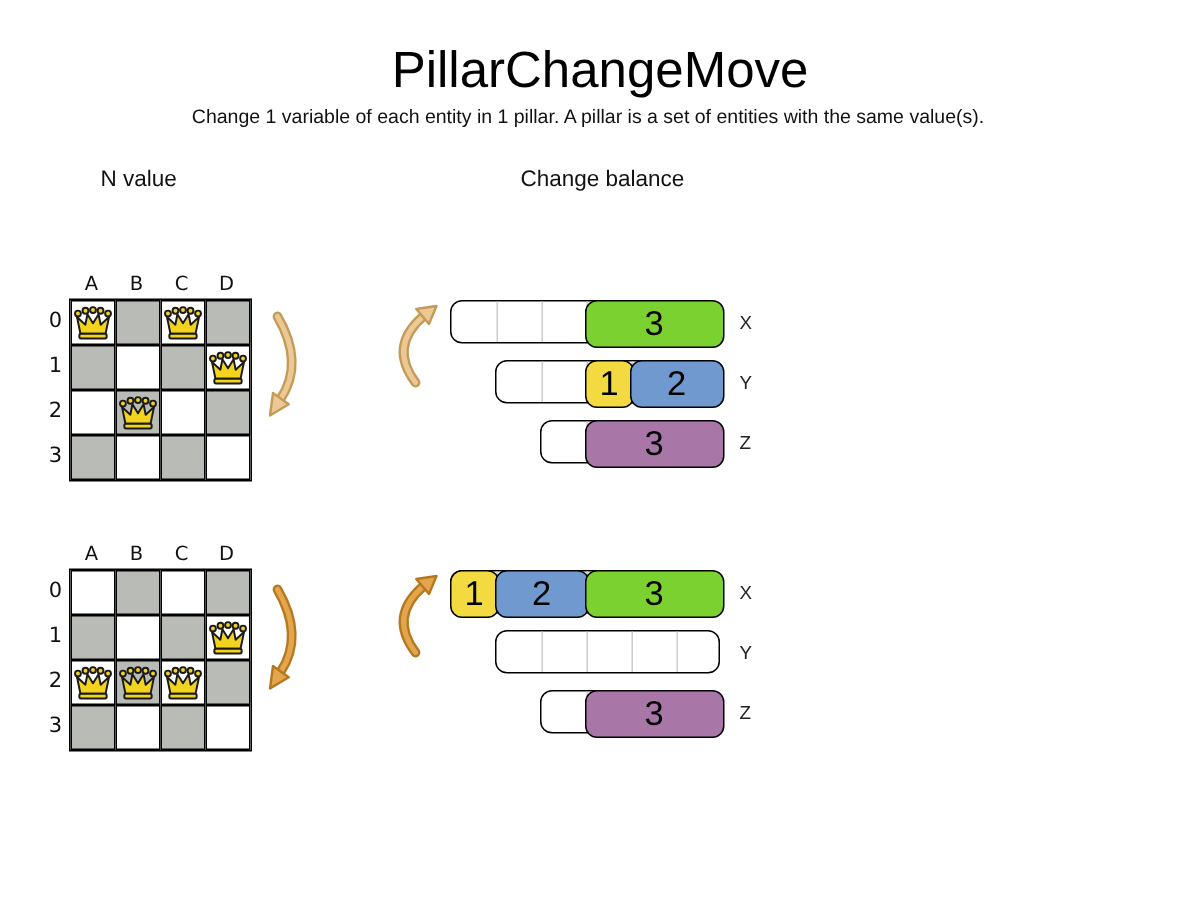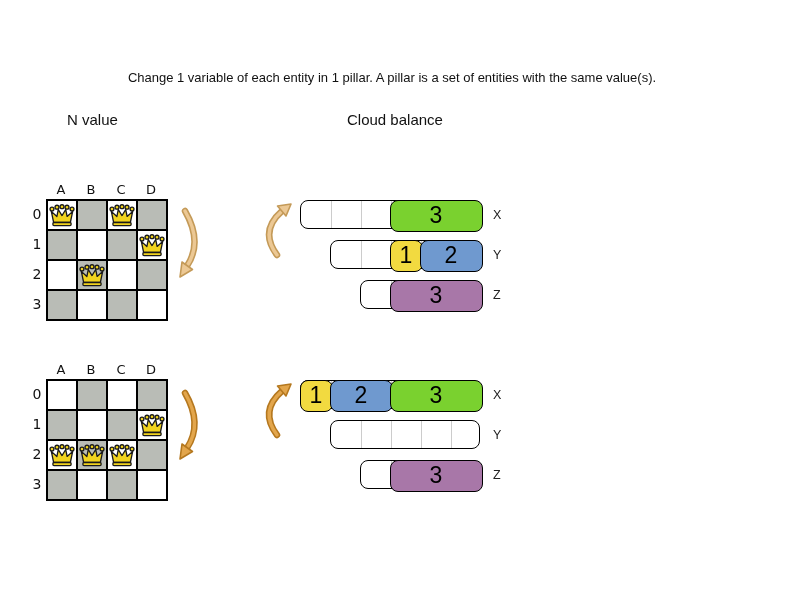--- a/index.html
+++ b/index.html
@@ -36,23 +36,24 @@
             font-size:23px;color:#000;z-index:2;}
   .bar .barlabel{position:absolute;left:calc(100% + 14px);top:50%;
                  transform:translateY(-50%);font-size:12.5px;color:#222;}
 
   .arrow-svg{position:absolute;overflow:visible;}
 </style>
 </head>
 <body>
 
 <div class="canvas">
+  <div class="page-title">PillarChangeMove</div>
   <div class="page-subtitle">Change 1 variable of each entity in 1 pillar. A pillar is a set of entities with the same value(s).</div>
   <div class="section-label nq">N value</div>
-  <div class="section-label cb">Cloud balance</div>
+  <div class="section-label cb">Change balance</div>
 
   <div id="boards-layer">
       <div class="board" style="left: 30px; top: 182px; width: 150px; height: 140px;">
         <div class="collabel" style="left:16px;">A</div>
         <div class="collabel" style="left:46px;">B</div>
         <div class="collabel" style="left:76px;">C</div>
         <div class="collabel" style="left:106px;">D</div>
         <div class="rowlabel" style="top:24px;">0</div>
         <div class="rowlabel" style="top:54px;">1</div>
         <div class="rowlabel" style="top:84px;">2</div>

